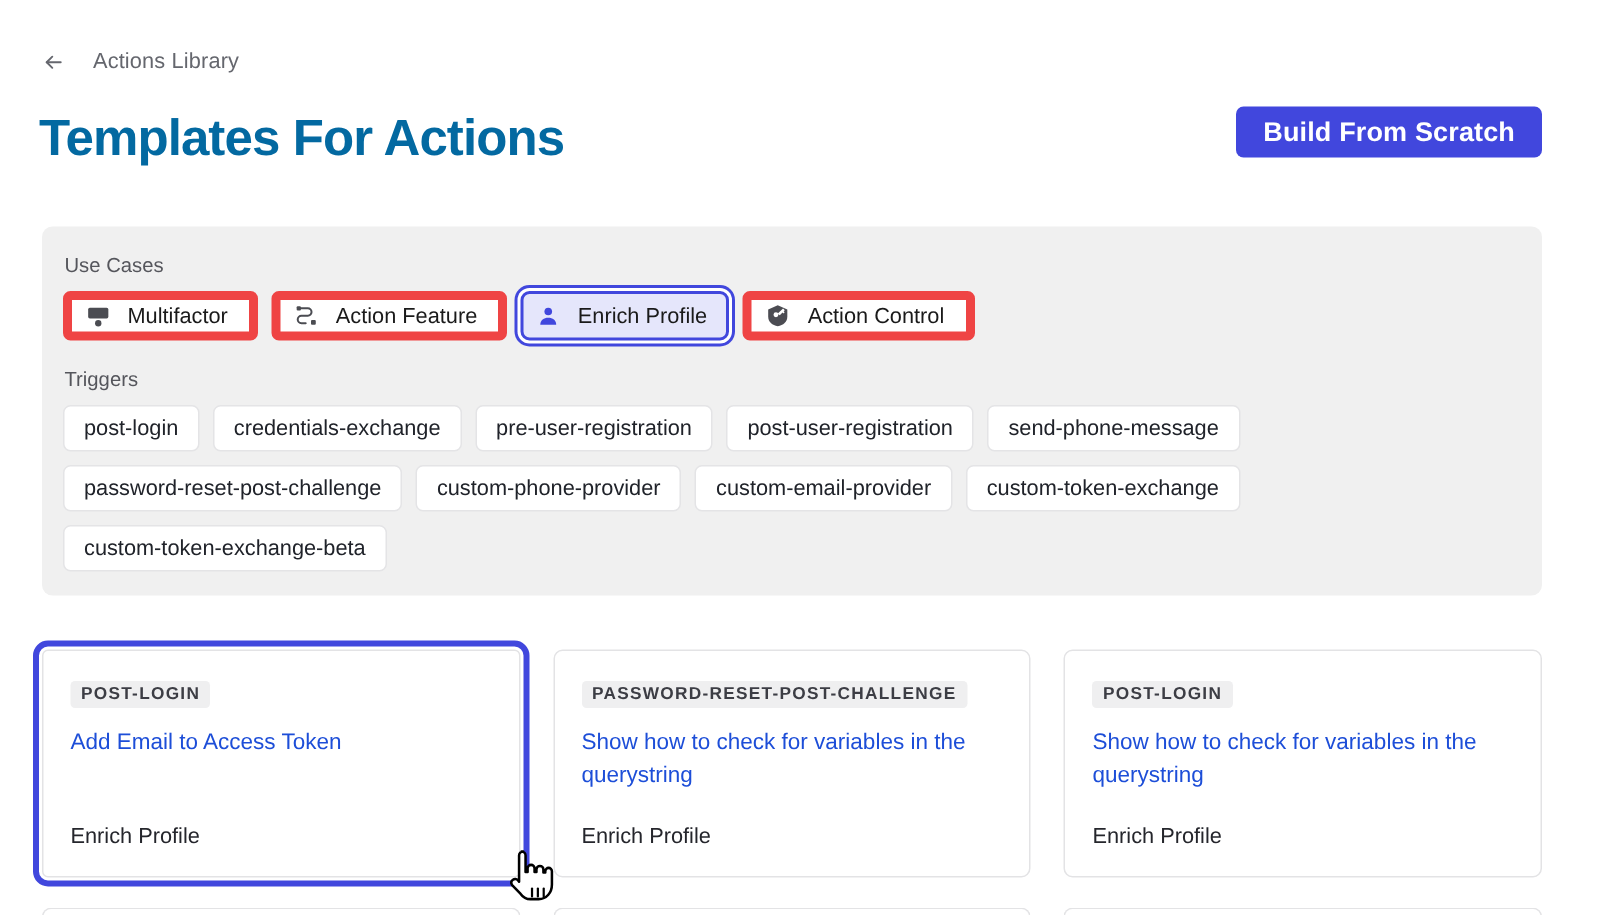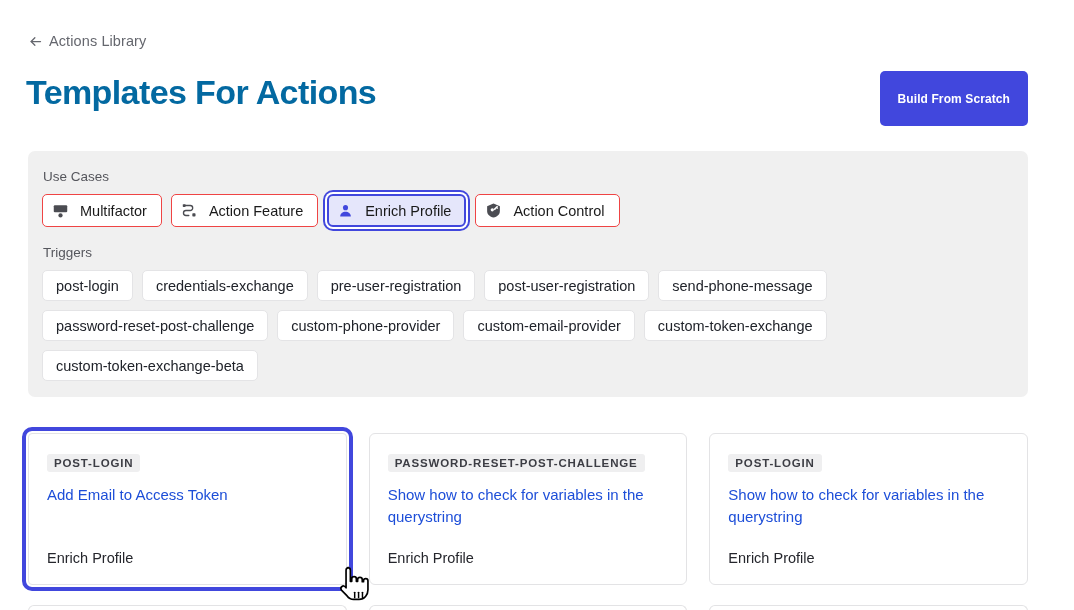--- a/index.html
+++ b/index.html
@@ -16,21 +16,21 @@
     position: relative;
   }
 
   
   .breadcrumb {
     position: absolute;
     left: 28px;
     top: 33px;
     display: flex;
     align-items: center;
-    gap: 6px;
+    gap: 19px;
     cursor: pointer;
   }
   .breadcrumb-arrow {
     width: 15px;
     height: 15px;
     display: block;
     color: #65676e;
   }
   .breadcrumb-label {
     font-size: 14.5px;
@@ -54,22 +54,22 @@
   
   .build-btn {
     position: absolute;
     right: 46px;
     top: 71px;
     background: #4147dd;
     color: #ffffff;
     border: none;
     border-radius: 5px;
     padding: 0 18px;
-    height: 55px;
-    font-size: 12px;
+    height: 34px;
+    font-size: 18px;
     font-weight: bold;
     font-family: "Liberation Sans", sans-serif;
     letter-spacing: .1px;
     cursor: pointer;
   }
 
   
   .filter-panel {
     position: absolute;
     left: 28px;
@@ -92,21 +92,21 @@
     flex-wrap: wrap;
     gap: 9px 9px;
   }
 
   
   .usecase-chip {
     display: inline-flex;
     align-items: center;
     gap: 11px;
     background: #ffffff;
-    border: 1px solid #ef4444;
+    border: 6px solid #ef4444;
     border-radius: 5px;
     height: 33px;
     padding: 0 14px 0 9px;
     font-size: 14.5px;
     color: #1a1a1a;
     cursor: pointer;
     box-sizing: border-box;
   }
   .usecase-chip .uc-icon {
     width: 17px;

